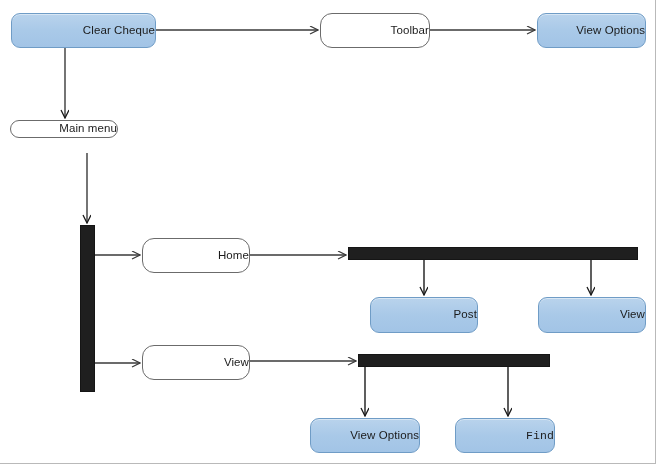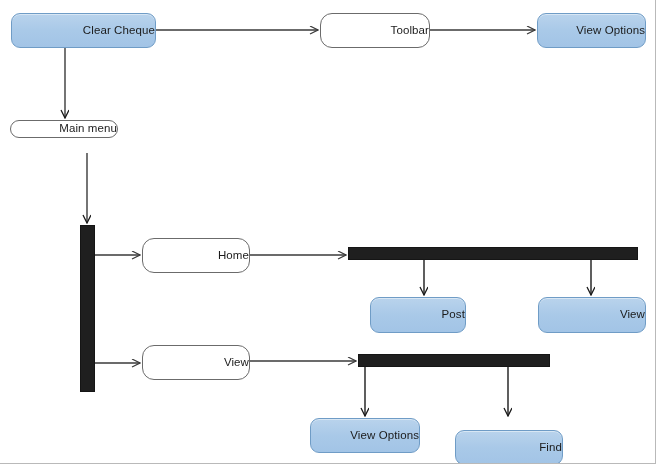--- a/index.html
+++ b/index.html
@@ -124,26 +124,26 @@
   </div>
   <div class="node rect" id="node-3" style="left: 10px; top: 120px; width: 108px; height: 18px;">
     <span class="node-label">Main menu</span>
   </div>
   <div class="node rect" id="node-4" style="left: 142px; top: 238px; width: 108px; height: 35px;">
     <span class="node-label">Home</span>
   </div>
   <div class="node rect" id="node-5" style="left: 142px; top: 345px; width: 108px; height: 35px;">
     <span class="node-label">View</span>
   </div>
-  <div class="node rounded" id="node-6" style="left: 370px; top: 297px; width: 96px; height: 36px;">
+  <div class="node rounded" id="node-6" style="left: 370px; top: 297px; width: 108px; height: 36px;">
     <span class="node-label">Post</span>
   </div>
   <div class="node rounded" id="node-7" style="left: 538px; top: 297px; width: 108px; height: 36px;">
     <span class="node-label">View</span>
   </div>
   <div class="node rounded" id="node-8" style="left: 310px; top: 418px; width: 110px; height: 35px;">
     <span class="node-label">View Options</span>
   </div>
-  <div class="node rounded" id="node-9" style="left: 455px; top: 430px; width: 108px; height: 35px;">
+  <div class="node rounded" id="node-9" style="left: 455px; top: 418px; width: 100px; height: 35px; font-family: Liberation Mono, monospace;">
     <span class="node-label">Find</span>
   </div>
 
 </div>
 
 </body></html>

